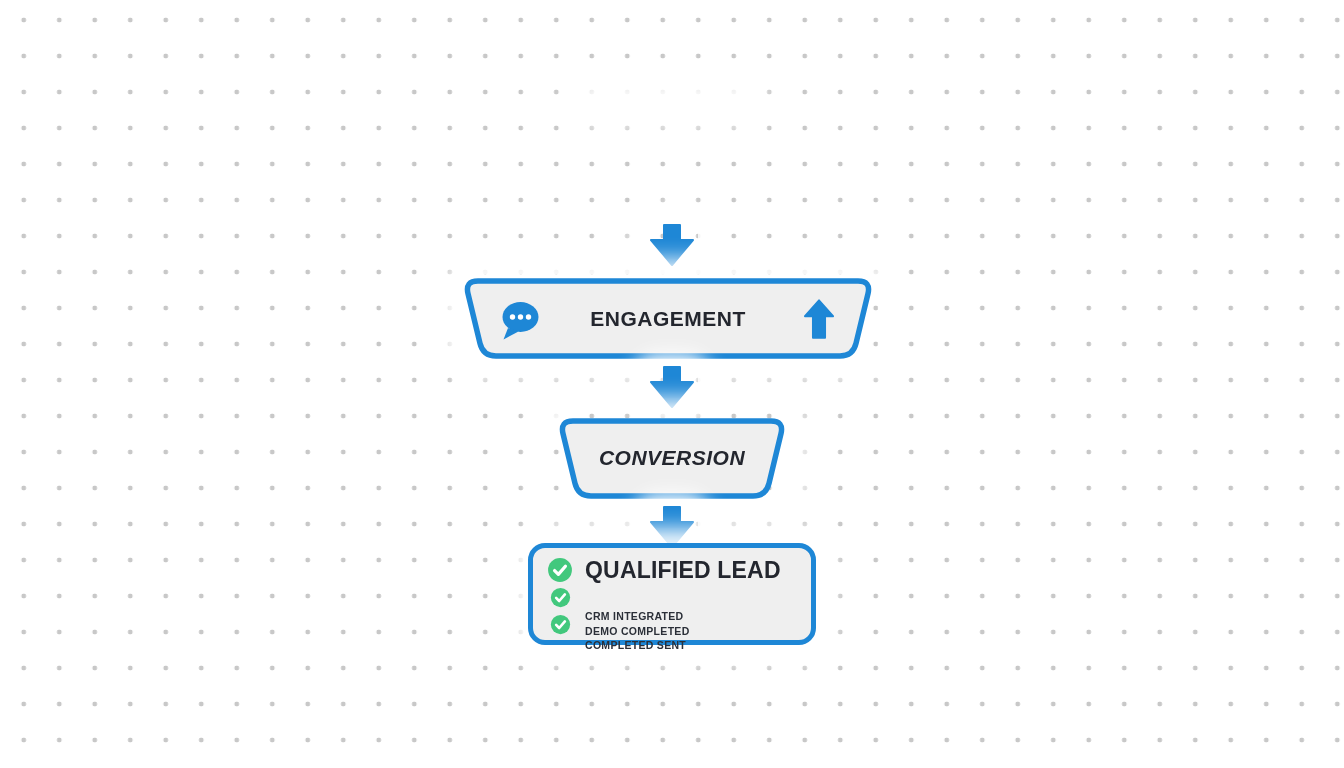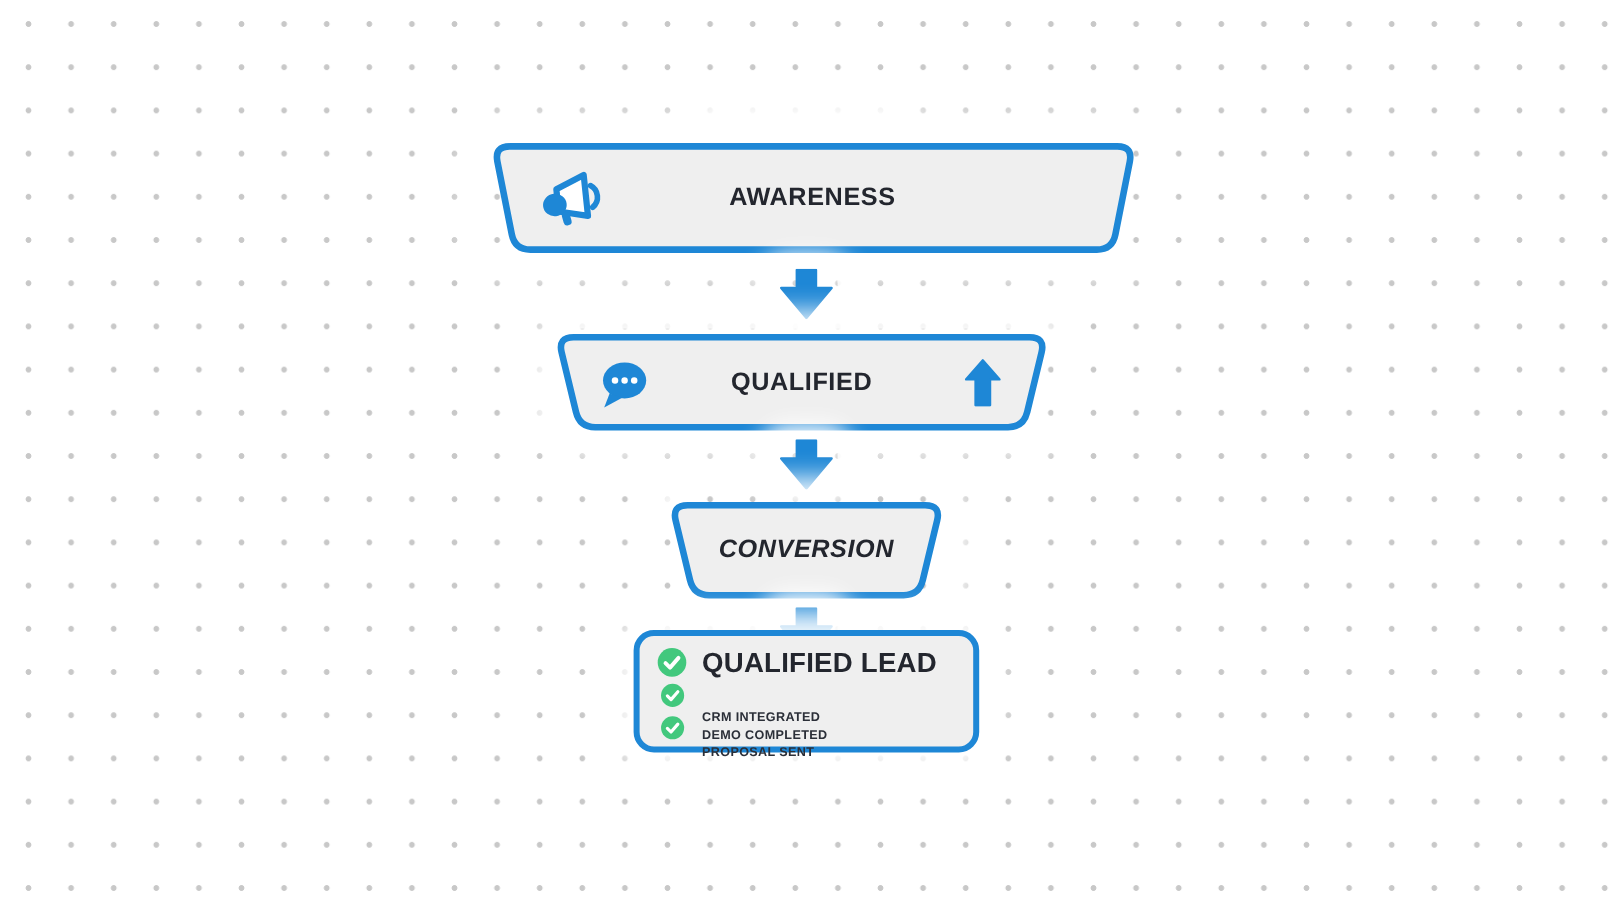--- a/index.html
+++ b/index.html
@@ -31,21 +31,21 @@
   }
   .stage-icon { position: absolute; display: block; }
   .connector {
     position: absolute; width: 52px; height: 42px;
     box-shadow: 0 0 18px 14px rgba(255,255,255,0.92);
     border-radius: 12px;
   }
   .connector svg { display: block; width: 100%; height: 100%; }
   .card {
     position: absolute;
-    left: 528px; top: 525px; width: 288px; height: 102px;
+    left: 528px; top: 543px; width: 288px; height: 102px;
     box-sizing: border-box;
     background: #efefef;
     border: 5px solid #1e87d6;
     border-radius: 17px;
     box-shadow: 0 0 20px 15px rgba(255,255,255,0.92);
   }
   .card .abs { position: absolute; }
   .card-title {
     font-size: 23px; font-weight: 700; color: #23262e;
     line-height: 26px; letter-spacing: 0.2px; white-space: nowrap;
@@ -56,36 +56,20 @@
   }
   .check-icon svg { display: block; }
 </style>
 </head>
 <body>
 
 <div class="canvas">
 
   <div class="glow-patch" style="left:575px; top:82px; width:185px; height:40px;"></div>
 
-  <div class="stage" style="left:404px; top:114px; width:546px; height:101px;">
-    <svg class="shape-svg" viewBox="0 0 546 101">
-      <path d="M 21 8 L 527 8 Q 540 8 537.5 20.7 L 525.5 81.3 Q 523 94 510 94 L 38 94 Q 25 94 22.5 81.3 L 10.5 20.7 Q 8 8 21 8 Z" fill="#efefef" stroke="#1e87d6" stroke-width="5.5" stroke-linejoin="round"></path>
-    </svg>
-    <span class="stage-icon" style="left:43px; top:26px; width:54px; height:54px; transform:rotate(-6deg);">
-      <svg width="54" height="54" viewBox="0 0 52 52">
-        <path d="M17 16 L40 7 L40 40 L17 34 Z" fill="#ffffff" stroke="#1e87d6" stroke-width="5" stroke-linejoin="round"></path>
-        <ellipse cx="14.5" cy="28.5" rx="9.5" ry="9" fill="#1e87d6"></ellipse>
-        <rect x="19.5" y="35" width="6.5" height="11" rx="3" fill="#1e87d6" transform="rotate(-10 22 40)"></rect>
-        <path d="M44.5 16 A 10.5 10.5 0 0 1 44.5 33.5" fill="none" stroke="#1e87d6" stroke-width="4.5" stroke-linecap="round"></path>
-      </svg>
-    </span>
-    <div class="stage-content">
-      <span class="stage-label">AWARENESS</span>
-    </div>
-  </div>
 
   <div class="connector" style="left:646px; top:224px;">
     <svg viewBox="0 0 52 42">
       <path d="M18 1 H34 V16 H47 L26 41 L5 16 H18 Z" fill="#1e87d6" stroke="#1e87d6" stroke-width="2" stroke-linejoin="round"></path>
     </svg>
   </div>
 
   <div class="stage" style="left:458px; top:274px; width:420px; height:89px;">
     <svg class="shape-svg" viewBox="0 0 420 89">
       <path d="M 20 7 L 400 7 Q 413 7 410 19.6 L 398 69.4 Q 395 82 382 82 L 38 82 Q 25 82 22 69.4 L 10 19.6 Q 7 7 20 7 Z" fill="#efefef" stroke="#1e87d6" stroke-width="5.5" stroke-linejoin="round"></path>
@@ -98,21 +82,21 @@
         <circle cx="23.5" cy="20" r="2.7" fill="#ffffff"></circle>
         <circle cx="31.5" cy="20" r="2.7" fill="#ffffff"></circle>
       </svg>
     </span>
     <span class="stage-icon" style="left:346px; top:25px; width:30px; height:40px;">
       <svg width="30" height="40" viewBox="0 0 32 42">
         <path d="M16 1 L31 18 H22.5 V41 H9.5 V18 H1 Z" fill="#1e87d6" stroke="#1e87d6" stroke-width="2" stroke-linejoin="round"></path>
       </svg>
     </span>
     <div class="stage-content">
-      <span class="stage-label">QUALIFIED</span>
+      <span class="stage-label">ENGAGEMENT</span>
     </div>
   </div>
 
   <div class="connector" style="left:646px; top:366px;">
     <svg viewBox="0 0 52 42">
       <path d="M18 1 H34 V16 H47 L26 41 L5 16 H18 Z" fill="#1e87d6" stroke="#1e87d6" stroke-width="2" stroke-linejoin="round"></path>
     </svg>
   </div>
 
   <div class="stage" style="left:552px; top:413px; width:240px; height:90px;font-style:italic;">
@@ -147,16 +131,16 @@
     </span>
     <span class="abs check-icon" style="left:17px; top:66px;">
       <svg width="21" height="21" viewBox="0 0 24 24">
         <circle cx="12" cy="12" r="11" fill="#42c87d"></circle>
         <path d="M7 12.5 L10.5 16 L17 8.5" fill="none" stroke="#ffffff" stroke-width="3" stroke-linecap="round" stroke-linejoin="round"></path>
       </svg>
     </span>
 
     <span class="abs card-item" style="left:52px; top:41px;">CRM INTEGRATED</span>
     <span class="abs card-item" style="left:52px; top:55.5px;">DEMO COMPLETED</span>
-    <span class="abs card-item" style="left:52px; top:70px;">PROPOSAL SENT</span>
+    <span class="abs card-item" style="left:52px; top:70px;">COMPLETED SENT</span>
   </div>
 
 </div>
 
 </body></html>

